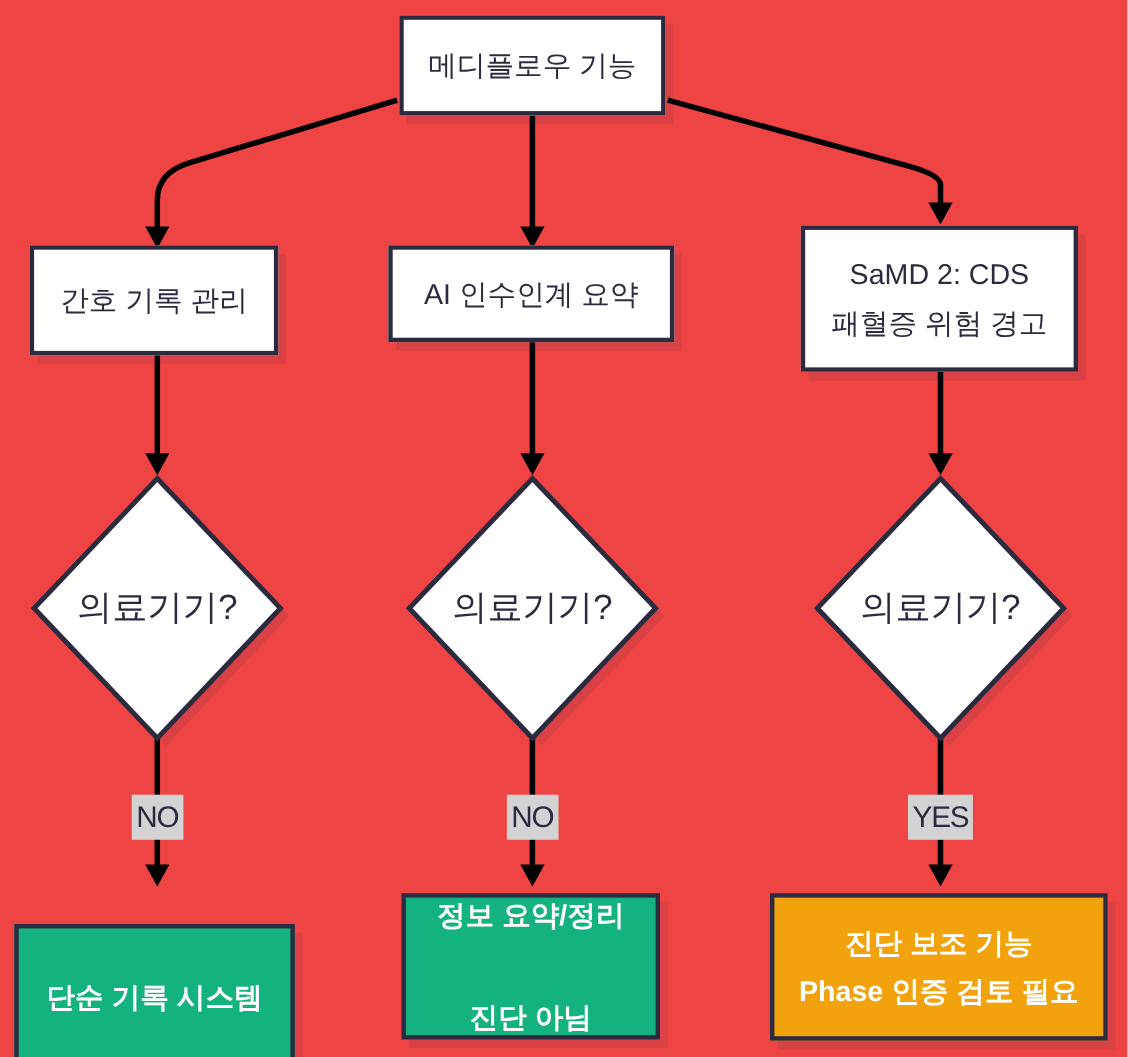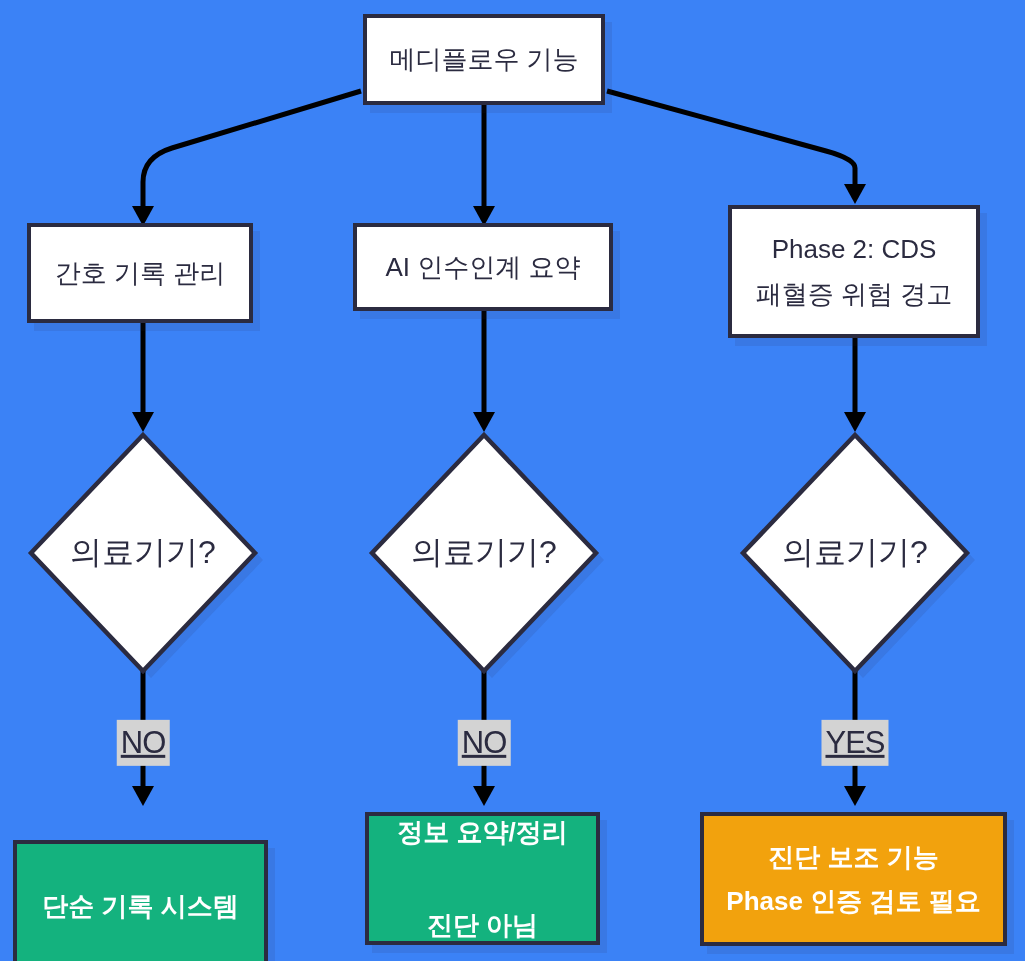--- a/index.html
+++ b/index.html
@@ -9,21 +9,21 @@
     --label-bg: #d3d3d3;
     --line: #000000;
     --shadow: rgba(43,43,64,0.10);
   }
   * { margin: 0; padding: 0; box-sizing: border-box; }
   html, body { background: #ffffff; }
   .canvas {
     position: relative;
     width: 1025px;
     height: 961px;
-    background: #3b82f6;
+    background: #ef4444;
     font-family: "Liberation Sans", sans-serif;
     overflow: hidden;
   }
   svg.wires {
     position: absolute;
     left: 0; top: 0;
     width: 1025px; height: 961px;
   }
   svg.wires .edge {
     fill: none;
@@ -62,26 +62,25 @@
     color: var(--border);
     font-size: 32px;
     font-weight: 500;
     white-space: nowrap;
   }
   .edge-label {
     position: absolute;
     transform: translate(-50%, -50%);
     background: var(--label-bg);
     color: var(--border);
-    font-size: 31px;
+    font-size: 27px;
     font-weight: 500;
     padding: 3px 4px;
     line-height: 1.3;
     letter-spacing: -1px;
-    text-decoration: underline;
   }
 </style>
 </head>
 <body>
 
 <div class="canvas">
 
   <svg class="wires" viewBox="0 0 1025 961" xmlns="http://www.w3.org/2000/svg">
 
     <polygon class="diamond-shadow" points="151,442 263,560 151,678 39,560"></polygon>
@@ -118,21 +117,21 @@
     <span>메디플로우 기능</span>
   </div>
 
   <div class="node" style="left:27px; top:223px; width:226px; height:100px;">
     <span>간호 기록 관리</span>
   </div>
   <div class="node" style="left:353px; top:223px; width:260px; height:88px;">
     <span>AI 인수인계 요약</span>
   </div>
   <div class="node" style="left:728px; top:205px; width:252px; height:133px;">
-    <span>Phase 2: CDS</span>
+    <span>SaMD 2: CDS</span>
     <span>패혈증 위험 경고</span>
   </div>
 
   <div class="diamond-label" style="left:143px; top:553px;">
     <span>의료기기?</span>
   </div>
   <div class="diamond-label" style="left:484px; top:553px;">
     <span>의료기기?</span>
   </div>
   <div class="diamond-label" style="left:855px; top:553px;">

